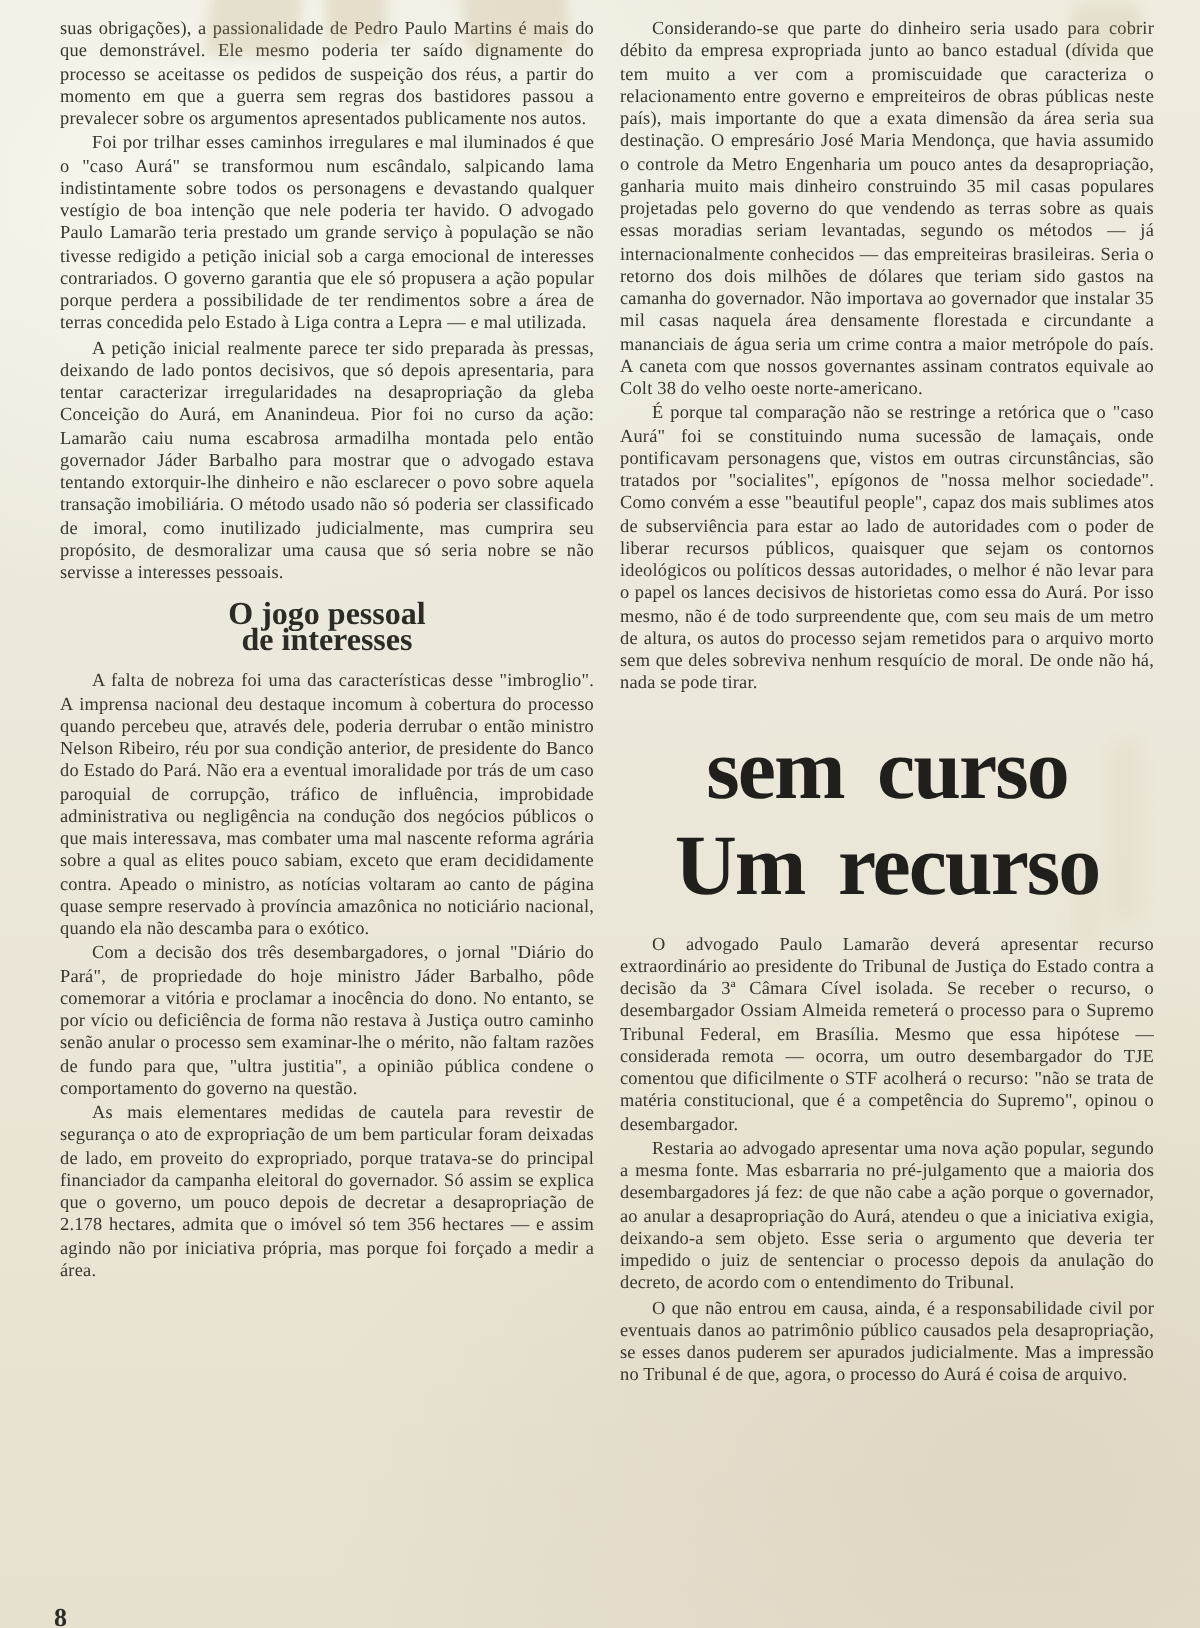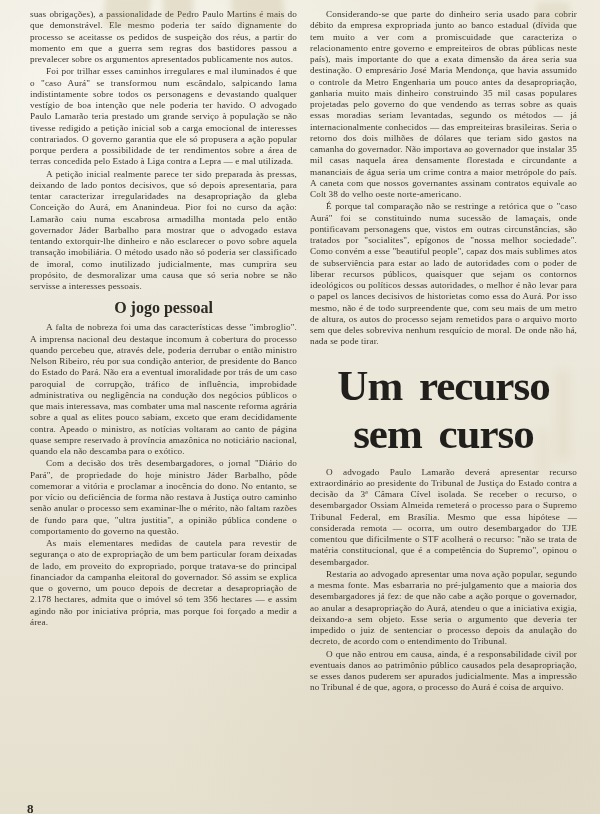--- a/index.html
+++ b/index.html
@@ -74,34 +74,35 @@
 
   <div class="columns">
 
     <div class="col">
       <p class="body">suas obrigações), a passionalidade de Pedro Paulo Martins é mais do que demonstrável. Ele mesmo poderia ter saído dignamente do processo se aceitasse os pedidos de suspeição dos réus, a partir do momento em que a guerra sem regras dos bastidores passou a prevalecer sobre os argumentos apresentados publicamente nos autos.</p>
       <p class="body indent">Foi por trilhar esses caminhos irregulares e mal iluminados é que o "caso Aurá" se transformou num escândalo, salpicando lama indistintamente sobre todos os personagens e devastando qualquer vestígio de boa intenção que nele poderia ter havido. O advogado Paulo Lamarão teria prestado um grande serviço à população se não tivesse redigido a petição inicial sob a carga emocional de interesses contrariados. O governo garantia que ele só propusera a ação popular porque perdera a possibilidade de ter rendimentos sobre a área de terras concedida pelo Estado à Liga contra a Lepra — e mal utilizada.</p>
       <p class="body indent">A petição inicial realmente parece ter sido preparada às pressas, deixando de lado pontos decisivos, que só depois apresentaria, para tentar caracterizar irregularidades na desapropriação da gleba Conceição do Aurá, em Ananindeua. Pior foi no curso da ação: Lamarão caiu numa escabrosa armadilha montada pelo então governador Jáder Barbalho para mostrar que o advogado estava tentando extorquir-lhe dinheiro e não esclarecer o povo sobre aquela transação imobiliária. O método usado não só poderia ser classificado de imoral, como inutilizado judicialmente, mas cumprira seu propósito, de desmoralizar uma causa que só seria nobre se não servisse a interesses pessoais.</p>
 
       <div class="subhead">
         <span style="display:block">O jogo pessoal</span>
+        <span style="display:block">de interesses</span>
       </div>
 
       <p class="body indent">A falta de nobreza foi uma das características desse "imbroglio". A imprensa nacional deu destaque incomum à cobertura do processo quando percebeu que, através dele, poderia derrubar o então ministro Nelson Ribeiro, réu por sua condição anterior, de presidente do Banco do Estado do Pará. Não era a eventual imoralidade por trás de um caso paroquial de corrupção, tráfico de influência, improbidade administrativa ou negligência na condução dos negócios públicos o que mais interessava, mas combater uma mal nascente reforma agrária sobre a qual as elites pouco sabiam, exceto que eram decididamente contra. Apeado o ministro, as notícias voltaram ao canto de página quase sempre reservado à província amazônica no noticiário nacional, quando ela não descamba para o exótico.</p>
       <p class="body indent">Com a decisão dos três desembargadores, o jornal "Diário do Pará", de propriedade do hoje ministro Jáder Barbalho, pôde comemorar a vitória e proclamar a inocência do dono. No entanto, se por vício ou deficiência de forma não restava à Justiça outro caminho senão anular o processo sem examinar-lhe o mérito, não faltam razões de fundo para que, "ultra justitia", a opinião pública condene o comportamento do governo na questão.</p>
       <p class="body indent">As mais elementares medidas de cautela para revestir de segurança o ato de expropriação de um bem particular foram deixadas de lado, em proveito do expropriado, porque tratava-se do principal financiador da campanha eleitoral do governador. Só assim se explica que o governo, um pouco depois de decretar a desapropriação de 2.178 hectares, admita que o imóvel só tem 356 hectares — e assim agindo não por iniciativa própria, mas porque foi forçado a medir a área.</p>
     </div>
 
     <div class="col">
       <p class="body indent">Considerando-se que parte do dinheiro seria usado para cobrir débito da empresa expropriada junto ao banco estadual (dívida que tem muito a ver com a promiscuidade que caracteriza o relacionamento entre governo e empreiteiros de obras públicas neste país), mais importante do que a exata dimensão da área seria sua destinação. O empresário José Maria Mendonça, que havia assumido o controle da Metro Engenharia um pouco antes da desapropriação, ganharia muito mais dinheiro construindo 35 mil casas populares projetadas pelo governo do que vendendo as terras sobre as quais essas moradias seriam levantadas, segundo os métodos — já internacionalmente conhecidos — das empreiteiras brasileiras. Seria o retorno dos dois milhões de dólares que teriam sido gastos na camanha do governador. Não importava ao governador que instalar 35 mil casas naquela área densamente florestada e circundante a mananciais de água seria um crime contra a maior metrópole do país. A caneta com que nossos governantes assinam contratos equivale ao Colt 38 do velho oeste norte-americano.</p>
       <p class="body indent">É porque tal comparação não se restringe a retórica que o "caso Aurá" foi se constituindo numa sucessão de lamaçais, onde pontificavam personagens que, vistos em outras circunstâncias, são tratados por "socialites", epígonos de "nossa melhor sociedade". Como convém a esse "beautiful people", capaz dos mais sublimes atos de subserviência para estar ao lado de autoridades com o poder de liberar recursos públicos, quaisquer que sejam os contornos ideológicos ou políticos dessas autoridades, o melhor é não levar para o papel os lances decisivos de historietas como essa do Aurá. Por isso mesmo, não é de todo surpreendente que, com seu mais de um metro de altura, os autos do processo sejam remetidos para o arquivo morto sem que deles sobreviva nenhum resquício de moral. De onde não há, nada se pode tirar.</p>
 
       <div class="headline">
+        <span style="display:block">sem curso</span>
         <span style="display:block">Um recurso</span>
-        <span style="display:block">sem curso</span>
       </div>
 
       <p class="body indent">O advogado Paulo Lamarão deverá apresentar recurso extraordinário ao presidente do Tribunal de Justiça do Estado contra a decisão da 3ª Câmara Cível isolada. Se receber o recurso, o desembargador Ossiam Almeida remeterá o processo para o Supremo Tribunal Federal, em Brasília. Mesmo que essa hipótese — considerada remota — ocorra, um outro desembargador do TJE comentou que dificilmente o STF acolherá o recurso: "não se trata de matéria constitucional, que é a competência do Supremo", opinou o desembargador.</p>
       <p class="body indent">Restaria ao advogado apresentar uma nova ação popular, segundo a mesma fonte. Mas esbarraria no pré-julgamento que a maioria dos desembargadores já fez: de que não cabe a ação porque o governador, ao anular a desapropriação do Aurá, atendeu o que a iniciativa exigia, deixando-a sem objeto. Esse seria o argumento que deveria ter impedido o juiz de sentenciar o processo depois da anulação do decreto, de acordo com o entendimento do Tribunal.</p>
       <p class="body indent">O que não entrou em causa, ainda, é a responsabilidade civil por eventuais danos ao patrimônio público causados pela desapropriação, se esses danos puderem ser apurados judicialmente. Mas a impressão no Tribunal é de que, agora, o processo do Aurá é coisa de arquivo.</p>
     </div>
 
   </div>
 
   <div class="page-number">8</div>

